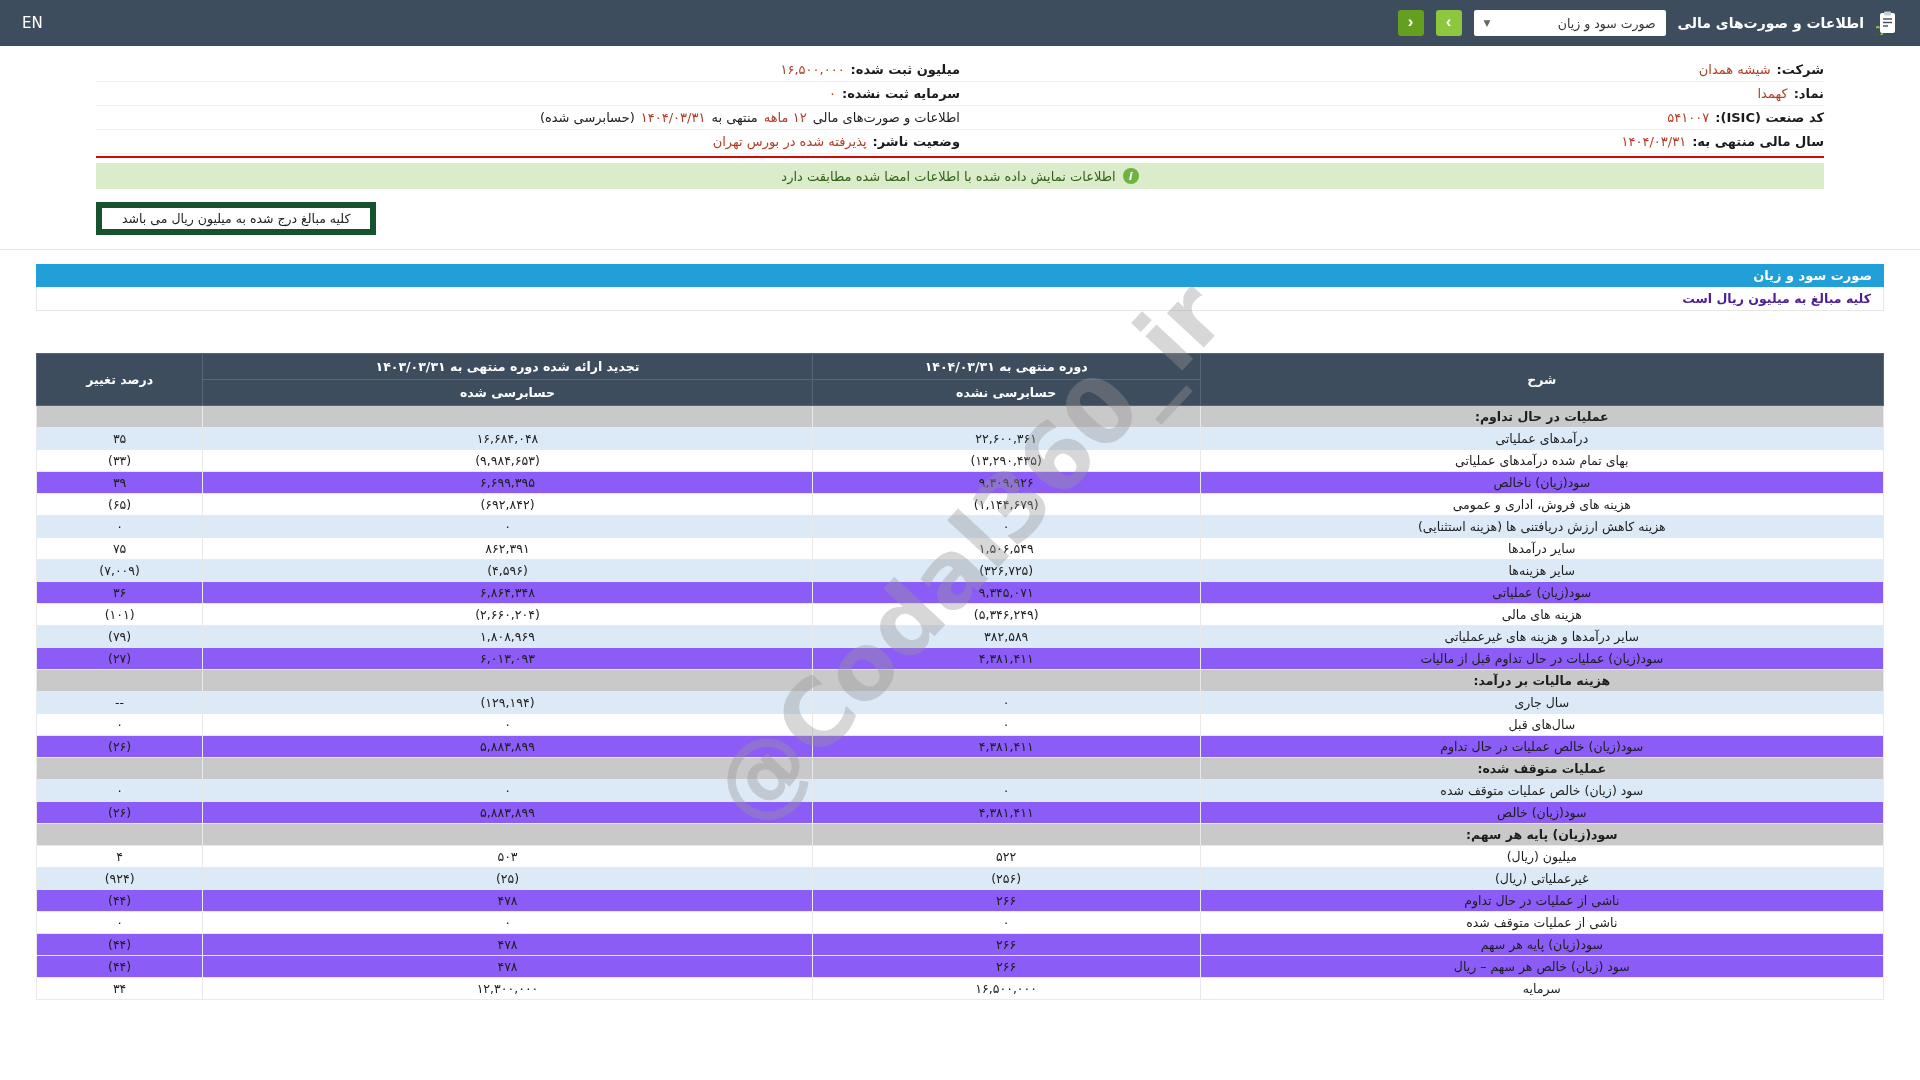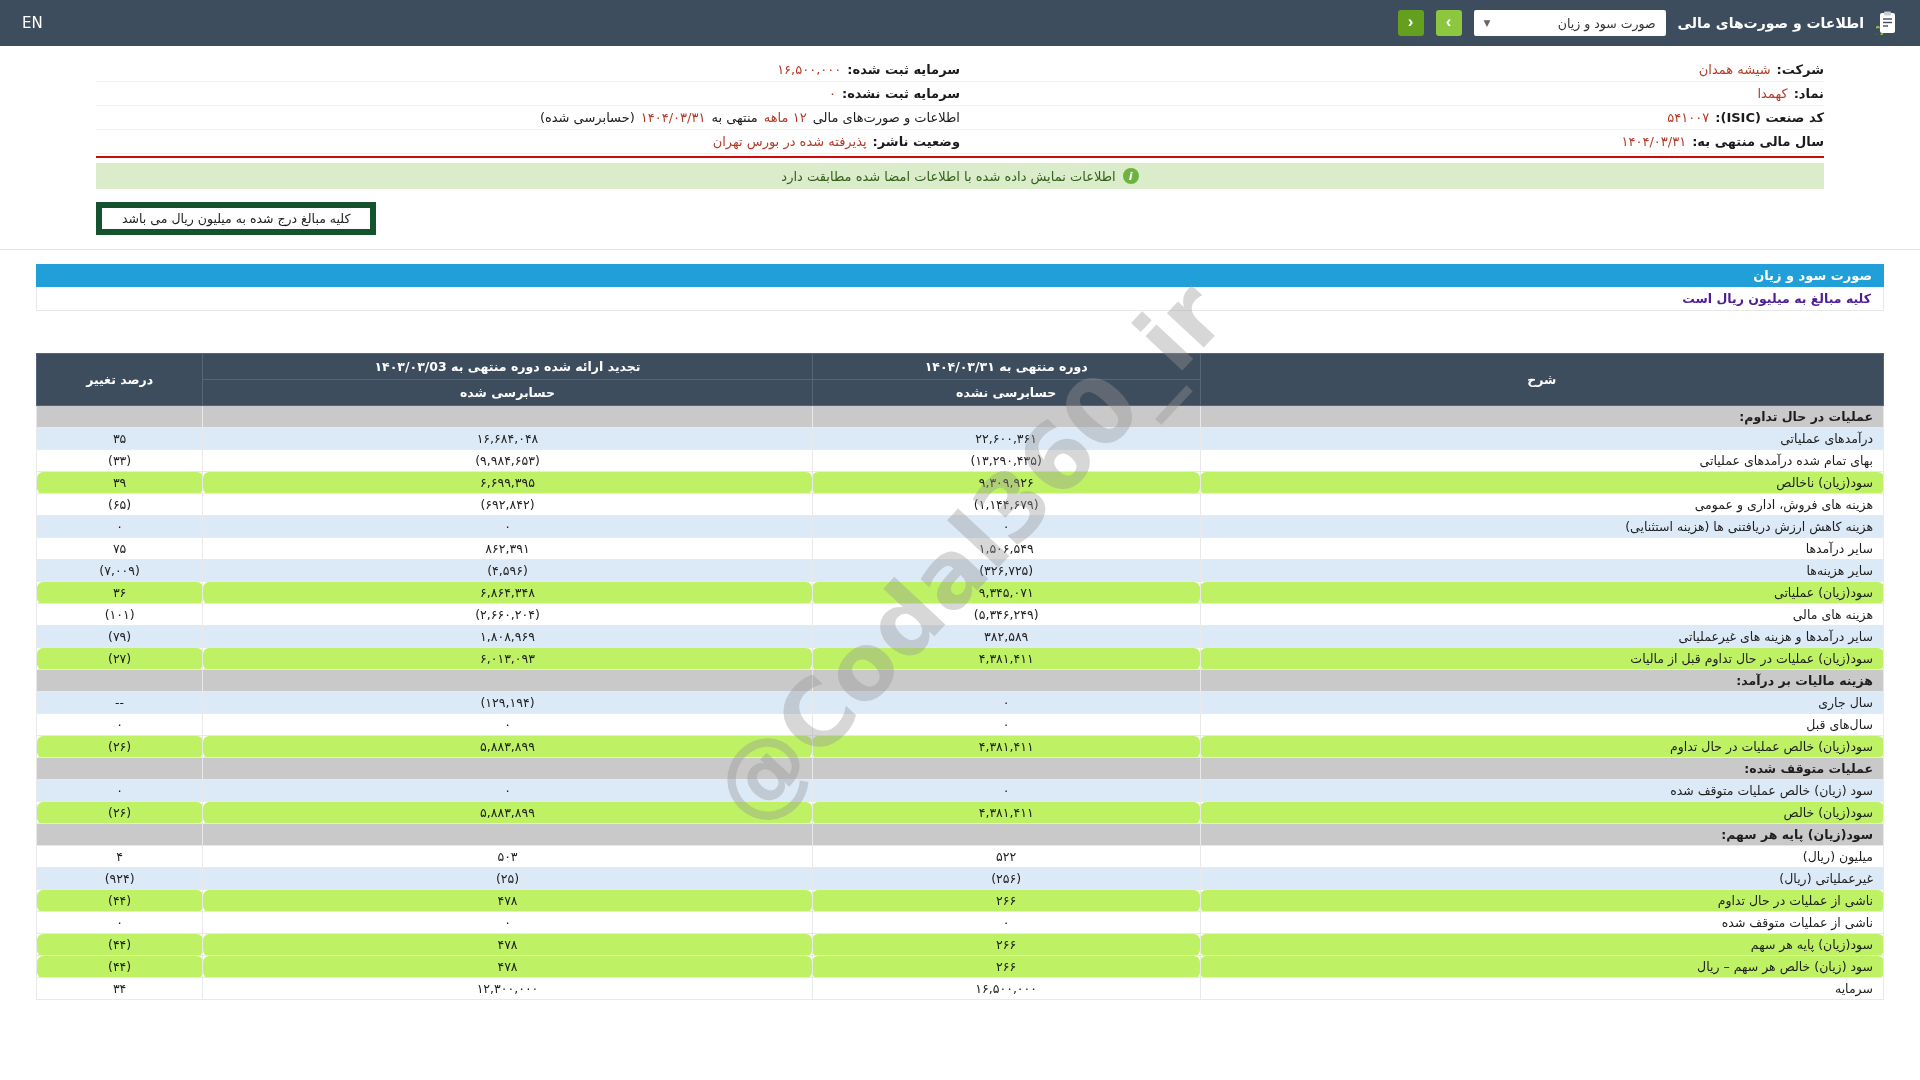--- a/index.html
+++ b/index.html
@@ -40,27 +40,27 @@
   .statement { margin:14px 36px 0; }
   .statement-title { background:#219fd9; color:#fff; font-weight:bold; font-size:13px; padding:4px 12px; }
   .statement-unit { background:#fff; border:1px solid #e7e7e7; border-top:none; font-weight:bold;
     font-size:12.5px; color:#4c1d95; padding:4px 12px; }
   .fin-table { width:100%; border-collapse:collapse; margin-top:42px; font-size:12.5px; table-layout:fixed;
     border:1px solid #d6d6d6; }
   .fin-table th { background:#3e4d5e; color:#fff; font-weight:bold; border:1px solid #56657a;
     padding:5px 6px; font-size:12.5px; text-align:center; }
   .th-desc { width:37%; } .th-col1 { width:21%; } .th-col2 { width:33%; } .th-chg { width:9%; }
   .fin-table td { border:1px solid #e9e9e9; height:18px; padding:3px 10px; color:#1d1d1d; }
-  .c-desc { text-align:right;margin-top:40px; }
+  .c-desc { text-align:center;margin-top:40px; }
   .c-num  { text-align:center; }
   .neg { color:#ec0000; }
   .r-section td { background:#c9c9c9; font-weight:bold; }
   .r-blue td   { background:#dce9f7; }
   .r-white td  { background:#ffffff; }
-  .r-yellow td { background:#bef264;border-radius:6px; }
+  .r-yellow td { background:#8b5cf6; }
   
   .watermark { position:absolute; left:620px; top:500px; transform:rotate(-47deg); transform-origin:center;
     font-size:92px; font-weight:bold; color:rgba(150,150,150,0.38); direction:ltr; white-space:nowrap;
     pointer-events:none; z-index:5; }
 </style>
 </head>
 <body>
 
 <div class="topbar">
   <span class="doc-icon">
@@ -100,21 +100,21 @@
         <span class="lbl">کد صنعت (ISIC):</span>
         <span class="val">۵۴۱۰۰۷</span>
       </div>
       <div class="info-row">
         <span class="lbl">سال مالی منتهی به:</span>
         <span class="val">۱۴۰۴/۰۳/۳۱</span>
       </div>
     </div>
     <div class="info-col">
       <div class="info-row">
-        <span class="lbl">سرمایه ثبت شده:</span>
+        <span class="lbl">میلیون ثبت شده:</span>
         <span class="val">۱۶,۵۰۰,۰۰۰</span>
       </div>
       <div class="info-row">
         <span class="lbl">سرمایه ثبت نشده:</span>
         <span class="val">۰</span>
       </div>
       <div class="info-row">
         <span class="blk">اطلاعات و صورت‌های مالی</span>
         <span class="val">۱۲ ماهه</span>
         <span class="blk">منتهی به</span>
@@ -139,21 +139,21 @@
 
 <div class="statement">
   <div class="statement-title">صورت سود و زیان</div>
   <div class="statement-unit">کلیه مبالغ به میلیون ریال است</div>
 
   <table class="fin-table">
     <thead>
       <tr>
         <th rowspan="2" class="th-desc">شرح</th>
         <th class="th-col1">دوره منتهی به ۱۴۰۴/۰۳/۳۱</th>
-        <th class="th-col2">تجدید ارائه شده دوره منتهی به ۱۴۰۳/۰۳/03</th>
+        <th class="th-col2">تجدید ارائه شده دوره منتهی به ۱۴۰۳/۰۳/۳۱</th>
         <th rowspan="2" class="th-chg">درصد تغییر</th>
       </tr>
       <tr>
         <th>حسابرسی نشده</th>
         <th>حسابرسی شده</th>
       </tr>
     </thead>
     <tbody>
         <tr class="r-section">
           <td class="c-desc">عملیات در حال تداوم:</td>

